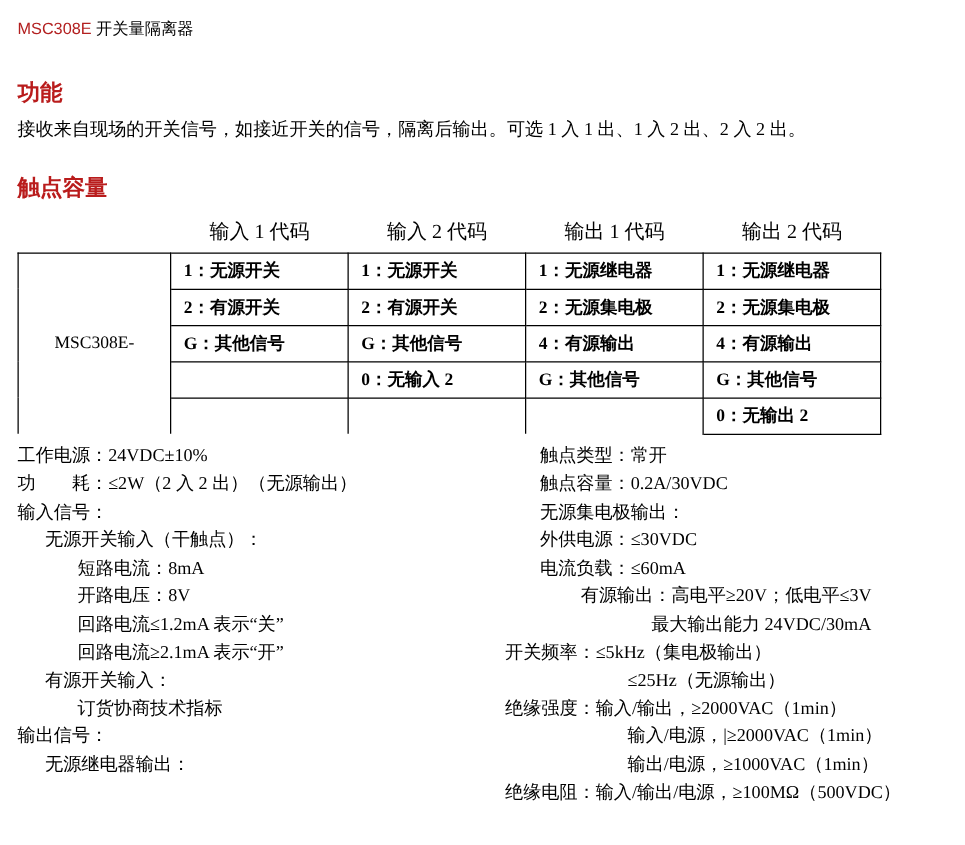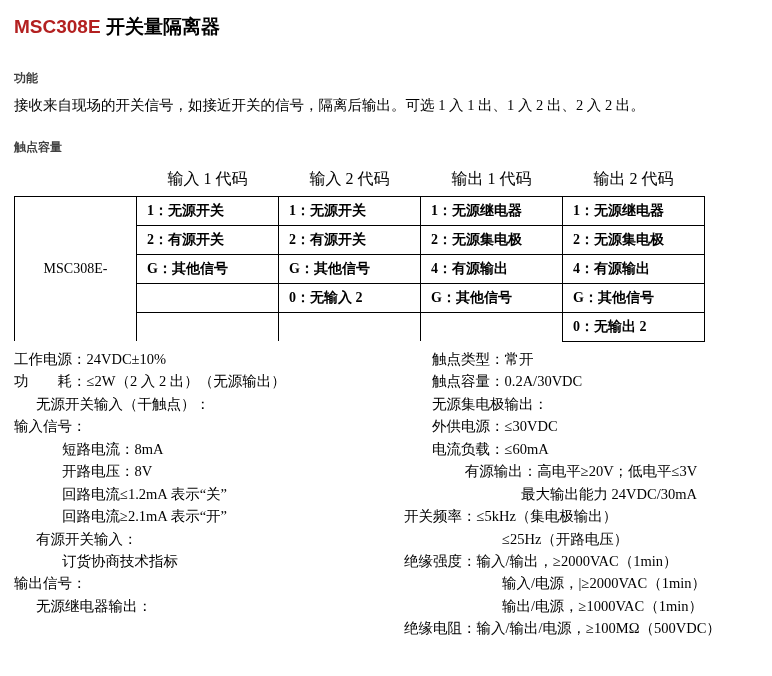--- a/index.html
+++ b/index.html
@@ -16,37 +16,37 @@
     overflow: hidden;
   }
   .page {
     padding: 10px 14px 0 14px;
     box-sizing: border-box;
     width: 772px;
   }
   
   .doc-title {
     font-family: "Liberation Sans", sans-serif;
-    font-weight: bold;
-    font-size: 19px;
+    font-weight: normal;
+    font-size: 13px;
     margin: 4px 0 0 0;
     white-space: nowrap;
   }
   .doc-title .code {
     color: #b32020;
   }
   .doc-title .name {
     color: #000000;
   }
   
   .section-heading {
     font-family: "Liberation Sans", sans-serif;
     font-weight: bold;
-    font-size: 12px;
-    color: #404040;
+    font-size: 18px;
+    color: #b91c1c;
     margin: 0;
   }
   .h-func { margin-top: 30px; }
   .h-model { margin-top: 22px; }
   .h-spec { margin-top: 20px; }
 
   .body-text {
     font-size: 14.5px;
     line-height: 1.5;
     margin-top: 8px;
@@ -176,41 +176,41 @@
         <td class="cell">0：无输出 2</td>
       </tr>
     </tbody>
   </table>
 
 
   <div class="spec-wrap">
     <div class="spec-col-left">
       <div class="spec-line">工作电源：24VDC±10%</div>
       <div class="spec-line">功　　耗：≤2W（2 入 2 出）（无源输出）</div>
+      <div class="spec-line">输入信号：</div>
       <div class="spec-line indent1">无源开关输入（干触点）：</div>
-      <div class="spec-line">输入信号：</div>
       <div class="spec-line indent2">短路电流：8mA</div>
       <div class="spec-line indent2">开路电压：8V</div>
       <div class="spec-line indent2">回路电流≤1.2mA 表示“关”</div>
       <div class="spec-line indent2">回路电流≥2.1mA 表示“开”</div>
       <div class="spec-line indent1">有源开关输入：</div>
       <div class="spec-line indent2">订货协商技术指标</div>
       <div class="spec-line">输出信号：</div>
       <div class="spec-line indent1">无源继电器输出：</div>
     </div>
     <div class="spec-col-right">
       <div class="spec-line">触点类型：常开</div>
       <div class="spec-line">触点容量：0.2A/30VDC</div>
       <div class="spec-line">无源集电极输出：</div>
       <div class="spec-line">外供电源：≤30VDC</div>
       <div class="spec-line">电流负载：≤60mA</div>
       <div class="spec-line deep" style="padding-left:0">有源输出：高电平≥20V；低电平≤3V</div>
       <div class="spec-line deep">最大输出能力 24VDC/30mA</div>
       <div class="spec-line" style="padding-left:0">开关频率：≤5kHz（集电极输出）</div>
-      <div class="spec-line deep2">≤25Hz（开路电压）</div>
+      <div class="spec-line deep2">≤25Hz（无源输出）</div>
       <div class="spec-line" style="padding-left:0">绝缘强度：输入/输出，≥2000VAC（1min）</div>
       <div class="spec-line deep2">输入/电源，|≥2000VAC（1min）</div>
       <div class="spec-line deep2">输出/电源，≥1000VAC（1min）</div>
       <div class="spec-line" style="padding-left:0">绝缘电阻：输入/输出/电源，≥100MΩ（500VDC）</div>
     </div>
   </div>
 
 </div>
 
 </body></html>

